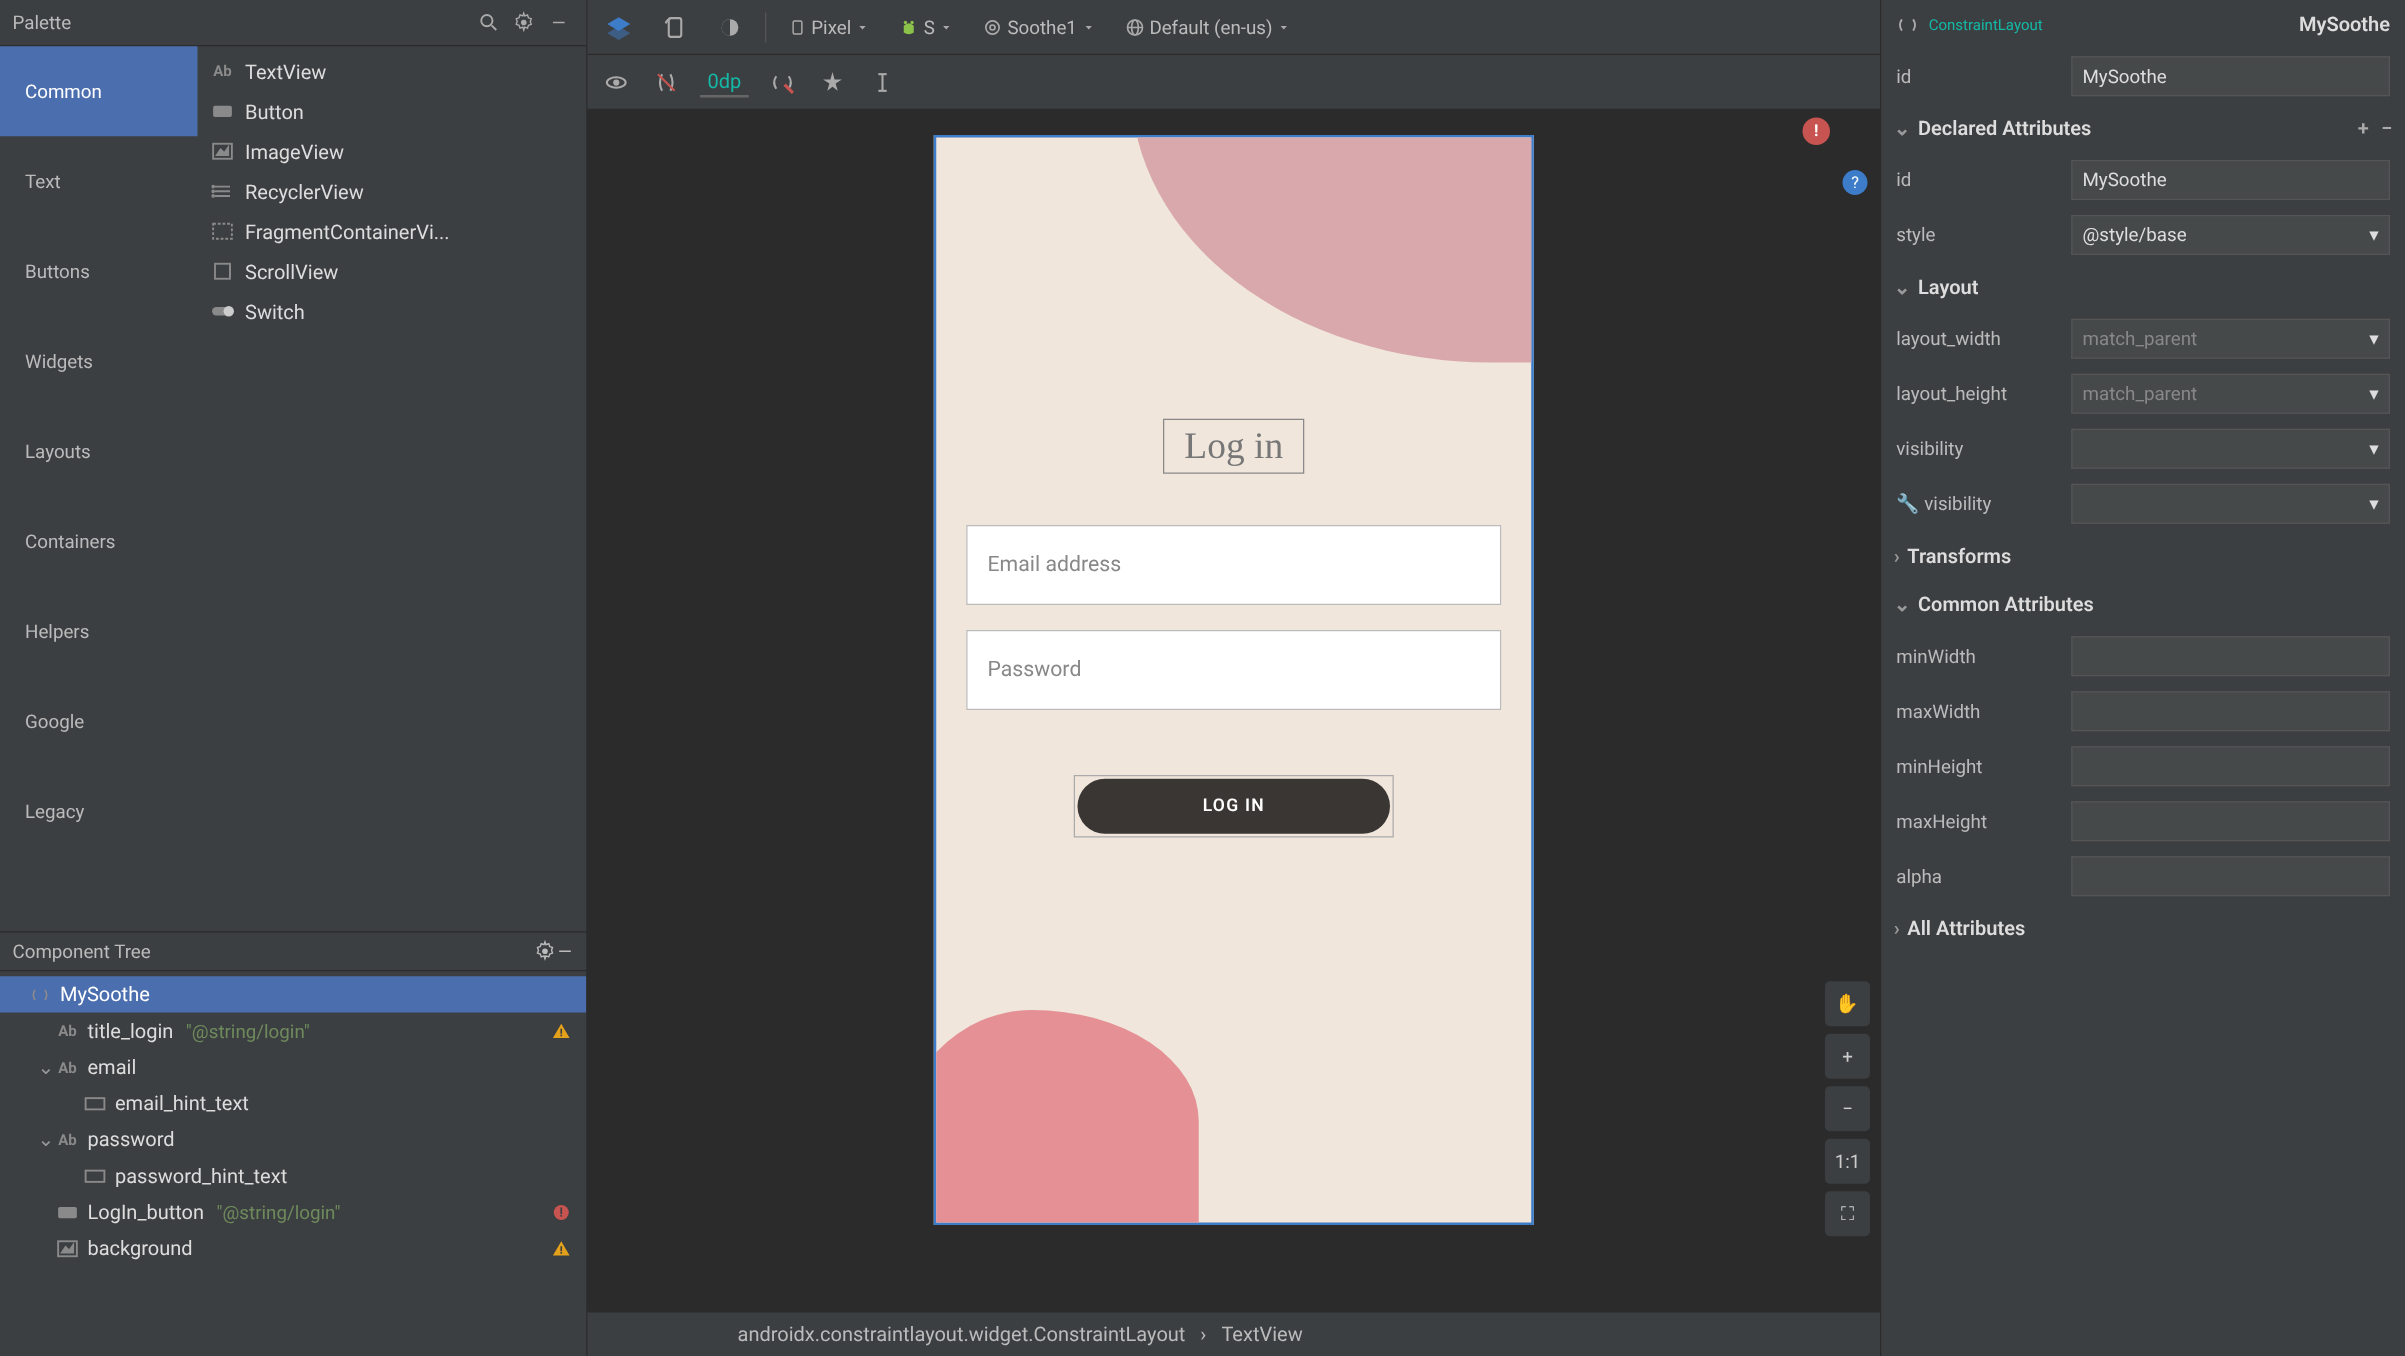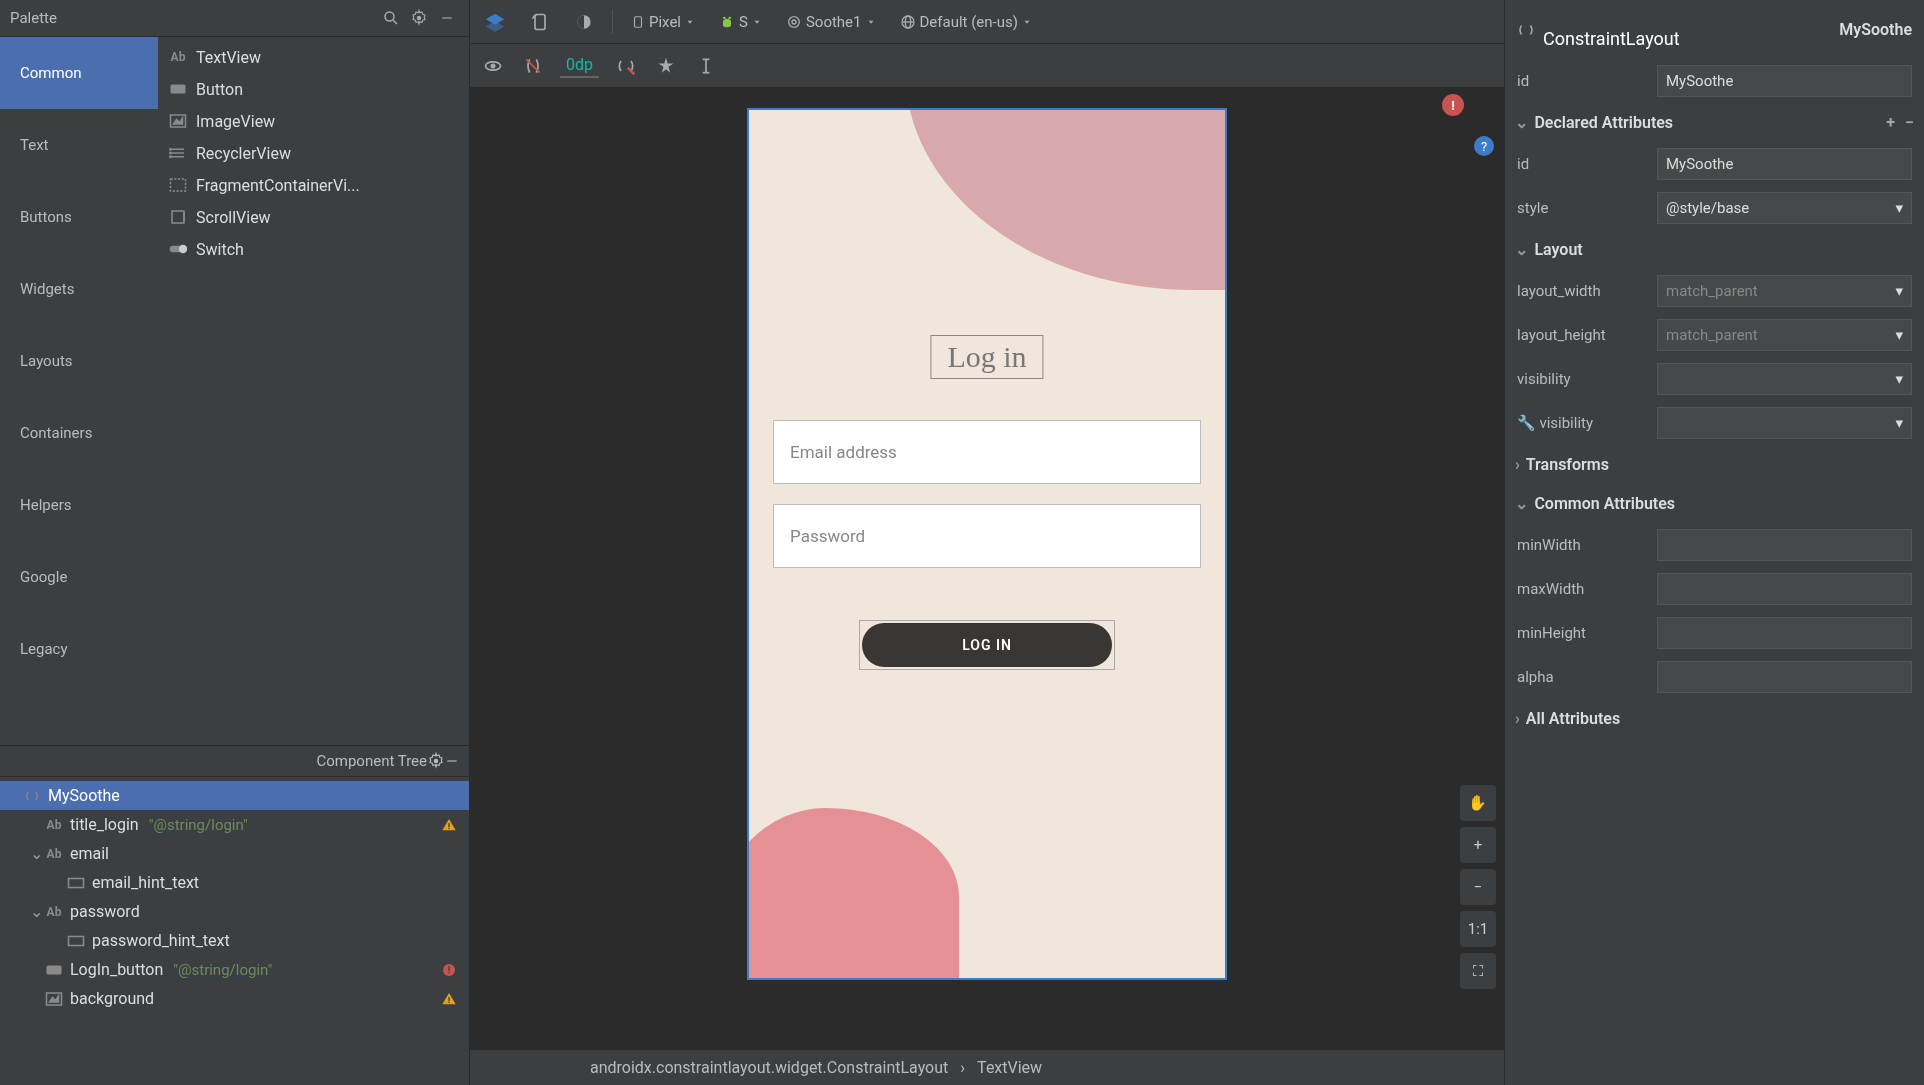--- a/index.html
+++ b/index.html
@@ -14,21 +14,21 @@
 .palette-header .icon-btn { width: 24px; height: 24px; display: flex; align-items: center; justify-content: center; cursor: pointer; color: #aaa; margin-left: 4px; }
 .palette-body { display: flex; flex: 0 0 auto; }
 .palette-categories { width: 158px; }
 .palette-cat { padding: 27px 20px; cursor: pointer; color: #bbb; font-size: 15px; }
 .palette-cat.selected { background: #4b6eaf; color: #fff; }
 .palette-items { flex: 1; padding-top: 4px; }
 .palette-item { display: flex; align-items: center; padding: 6px 10px; cursor: pointer; color: #ddd; gap: 8px; font-size: 16px; }
 .palette-item .pico { width: 20px; height: 20px; display:flex; align-items:center; justify-content:center; color:#888; }
 
 .component-tree-header { display: flex; align-items: center; padding: 6px 10px; border-top: 1px solid #2b2b2b; border-bottom: 1px solid #2b2b2b; margin-top: 60px;}
-.component-tree-header .title { flex: 1; font-size: 15px; text-align: right; }
+.component-tree-header .title { flex: 1; font-size: 15px; }
 .component-tree { flex: 1; overflow: auto; padding: 4px 0; }
 .tree-row { display: flex; align-items: center; padding: 5px 8px; cursor: pointer; font-size: 16px; position: relative; }
 .tree-row.selected { background: #4b6eaf; color: #fff; }
 .tree-row .indent { display:inline-block; }
 .tree-row .chev { width: 14px; display:inline-block; color:#999; }
 .tree-row .tico { width: 20px; display:inline-flex; align-items:center; justify-content:center; color:#888; margin-right:6px; }
 .tree-row .label { color:#ddd; }
 .tree-row.selected .label { color:#fff; }
 .tree-row .hint { color:#6e8a5c; margin-left:10px; font-size:15px; }
 .tree-row .warn { position:absolute; right:12px; }
@@ -60,21 +60,21 @@
 .err-badge { position:absolute; top:6px; right:40px; width:22px; height:22px; background:#c75450; border-radius:50%; display:flex; align-items:center; justify-content:center; color:#fff; font-weight:bold; }
 .help-badge { position:absolute; top:48px; right:10px; width:20px; height:20px; background:#3d7cc9; border-radius:50%; display:flex; align-items:center; justify-content:center; color:#fff; font-size:13px; }
 
 .breadcrumb-bar { height:36px; background:#3c3f41; border-top:1px solid #2b2b2b; display:flex; align-items:center; padding:0 120px; gap:12px; color:#bbb; font-size:16px; }
 
 
 .right-panel { width: 420px; background:#3c3f41; border-left:1px solid #2b2b2b; display:flex; flex-direction:column; }
 .attr-header { display:flex; align-items:center; padding:6px 12px; border-bottom:1px solid #2b2b2b; }
 .attr-header .title { flex:1; font-size:15px; }
 .attr-sub { display:flex; align-items:center; padding:10px 12px; gap:8px; }
-.attr-sub .cl-name { color:#ffffff; font-size:18px; flex:1;margin-top:18px; }
+.attr-sub .cl-name { color:#14b8a6; font-size:12px; flex:1; }
 .attr-sub .inst-name { color:#ddd; font-size:16px; font-weight:600; }
 .attr-row { display:flex; align-items:center; padding:6px 12px; gap:10px; }
 .attr-row .lbl { width:130px; color:#bbb; font-size:15px; }
 .attr-row input, .attr-row .attr-select { flex:1; background:#45494a; border:1px solid #555; color:#ddd; padding:6px 8px; font-size:15px; }
 .attr-row .attr-select { display:flex; align-items:center; justify-content:space-between; cursor:pointer; }
 .attr-row .attr-select.faded span:first-child { color:#888; }
 .section-hdr { display:flex; align-items:center; padding:10px 10px; gap:6px; font-size:16px; font-weight:600; color:#ddd; cursor:pointer; }
 .section-hdr .chev { color:#999; }
 .section-hdr .add-rm { margin-left:auto; display:flex; gap:10px; color:#aaa; }
 
@@ -520,20 +520,24 @@
         </div>
         <div class="attr-row">
           <span class="lbl">maxWidth</span>
           <input value="" style="">
         </div>
         <div class="attr-row">
           <span class="lbl">minHeight</span>
           <input value="" style="">
         </div>
         <div class="attr-row">
+          <span class="lbl">maxHeight</span>
+          <input value="" style="">
+        </div>
+        <div class="attr-row">
           <span class="lbl">alpha</span>
           <input value="" style="">
         </div>
       </div>
 
     <div class="section-hdr">
       <span class="chev">›</span>
       <span>All Attributes</span>
     </div>
   </div>

